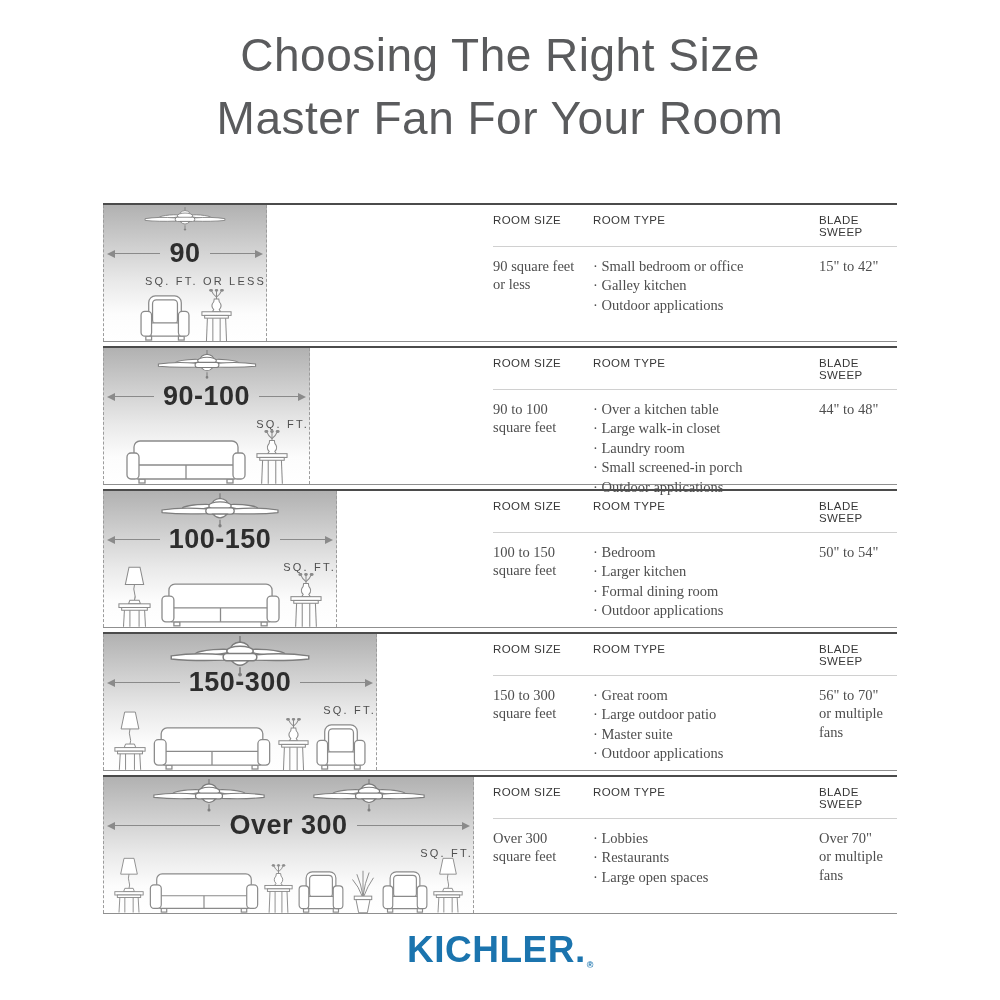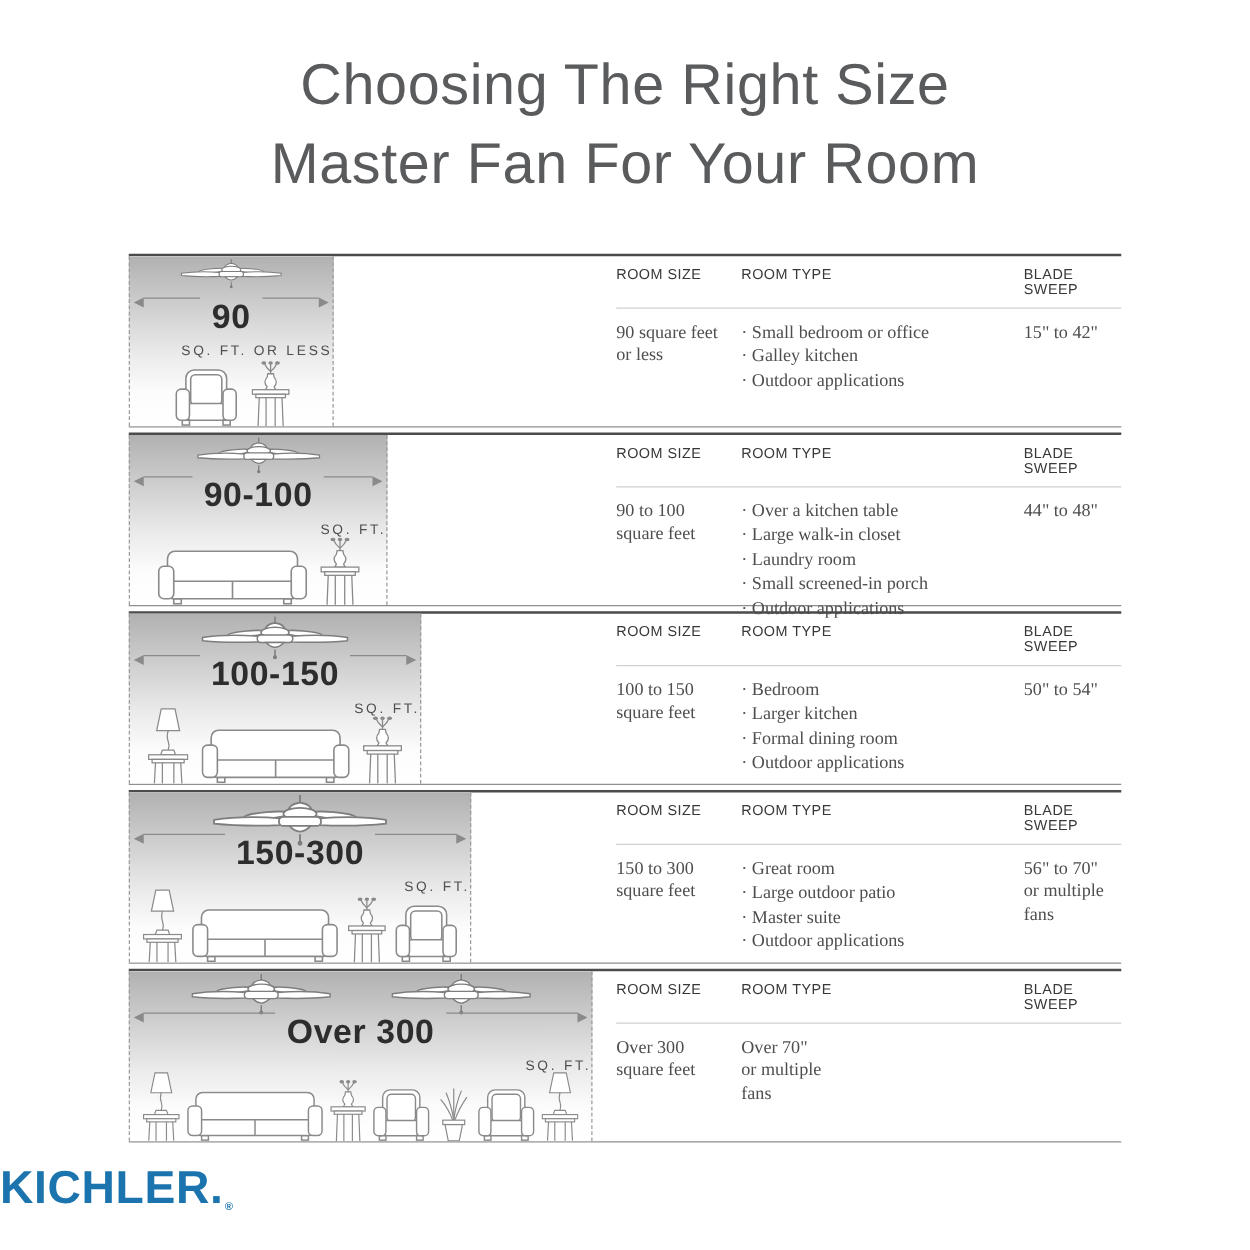--- a/index.html
+++ b/index.html
@@ -1,43 +1,43 @@
 <!DOCTYPE html>
 <html><head>
 <meta charset="utf-8">
 <style>
   html,body{margin:0;padding:0;background:#fff;}
   body{width:1000px;height:1000px;position:relative;font-family:"Liberation Sans",sans-serif;overflow:hidden;}
-  .title{margin:36px 0 0;text-align:center;font-size:46px;font-weight:300;color:#5a5b5d;line-height:1.37;letter-spacing:.5px;}
+  .title{margin:24px 0 0;text-align:center;font-size:46px;font-weight:300;color:#5a5b5d;line-height:1.37;letter-spacing:.5px;}
   .rows{position:absolute;left:103px;top:203px;width:794px;}
   .row{position:relative;height:136px;border-top:2px solid #4b4b4b;border-bottom:1px solid #8f8f8f;margin-bottom:4px;}
   .illus{position:absolute;left:0;top:0;bottom:0;border-left:1px dashed #9c9c9c;border-right:1px dashed #9c9c9c;
          background:linear-gradient(180deg,#b1b1b1 0%,#cdcdcd 28%,#e9e9e9 56%,#fcfcfc 80%,#ffffff 100%);}
   .fans{position:absolute;top:2px;left:0;right:0;display:flex;justify-content:center;gap:44px;}
   .fan{display:block;}
-  .measure{position:absolute;top:33px;left:3px;right:3px;display:flex;align-items:flex-start;}
+  .measure{position:absolute;top:33px;left:3px;right:3px;display:flex;align-items:center;}
   .mline{flex:1;height:1px;background:#8a8a8a;}
   .ah-l{width:0;height:0;border-top:4px solid transparent;border-bottom:4px solid transparent;border-right:8px solid #8a8a8a;}
   .ah-r{width:0;height:0;border-top:4px solid transparent;border-bottom:4px solid transparent;border-left:8px solid #8a8a8a;}
   .big{font-size:27px;font-weight:bold;color:#2d2d2d;margin:0 9px;letter-spacing:.5px;white-space:nowrap;}
   .sub{position:absolute;top:70px;left:0;right:0;text-align:right;font-size:11px;letter-spacing:2.2px;color:#4f4f4f;white-space:nowrap;}
   .furns{position:absolute;bottom:0;left:0;right:0;display:flex;justify-content:center;align-items:flex-end;gap:10px;}
   .furns svg{display:block;}
   .tbl{position:absolute;left:390px;right:0;top:0;padding-top:9px;}
   .thead{display:flex;border-bottom:1px solid #d0d0d0;padding-bottom:8px;}
   .th{font-size:11.5px;font-weight:normal;color:#383838;letter-spacing:.4px;}
   .c1{width:100px;}
   .c2{width:226px;}
   .c3{flex:1;}
   .tbody{display:flex;margin-top:10px;}
   .cell{font-size:14.5px;color:#4e4e4e;line-height:1.27;font-family:Liberation Serif, serif;}
   .sizecell{max-width:84px;}
   .sweep{white-space:pre-line;max-width:95px;}
   .bullet{padding-left:11px;text-indent:-11px;margin-bottom:1px;}
-  .logo{position:absolute;top:929px;left:0;width:1000px;color:#1b74ae;font-size:37px;font-weight:bold;letter-spacing:.5px;}
+  .logo{position:absolute;top:929px;left:0;width:1000px;text-align:center;color:#1b74ae;font-size:37px;font-weight:bold;letter-spacing:.5px;}
   .reg{font-size:9px;position:relative;top:6px;left:1px;}
   .defs{position:absolute;width:0;height:0;overflow:hidden;}
 </style>
 </head>
 <body>
 
 <svg class="defs" aria-hidden="true">
   <defs>
     <g id="fan" stroke="#7d7d7d" stroke-width="1.2" fill="#ffffff">
       <line x1="60" y1="0" x2="60" y2="5"></line>
@@ -359,20 +359,25 @@
     <div class="tbl">
       <div class="thead">
         <div class="c1 th">ROOM SIZE</div>
         <div class="c2 th">ROOM TYPE</div>
         <div class="c3 th">BLADE SWEEP</div>
       </div>
       <div class="tbody">
         <div class="c1">
             <div class="cell sizecell">Over 300 square feet</div>
           </div>
+        <div class="c2 cell">
+            <div class="bullet">· Lobbies</div>
+            <div class="bullet">· Restaurants</div>
+            <div class="bullet">· Large open spaces</div>
+          </div>
         <div class="c3">
             <div class="cell sweep">Over 70"
 or multiple
 fans</div>
           </div>
       </div>
     </div>
   </section>
 
 </div>

